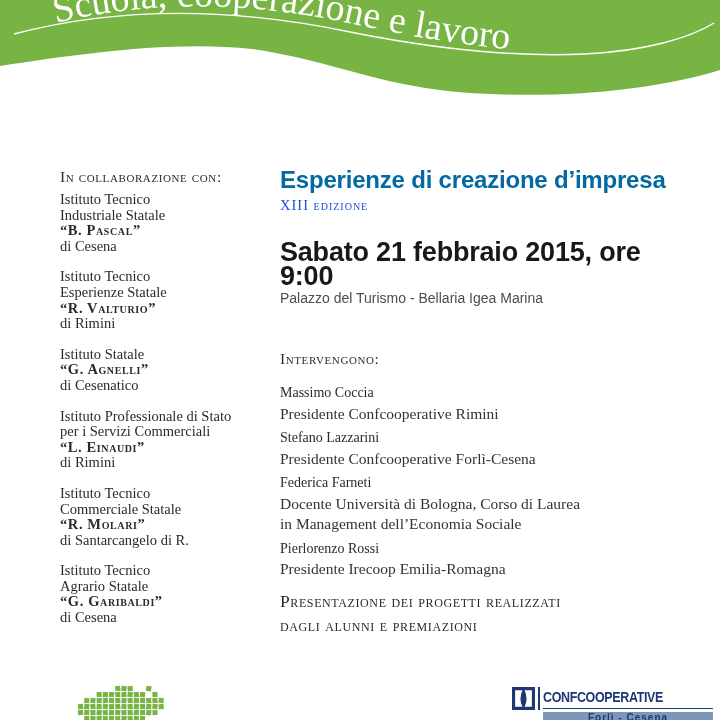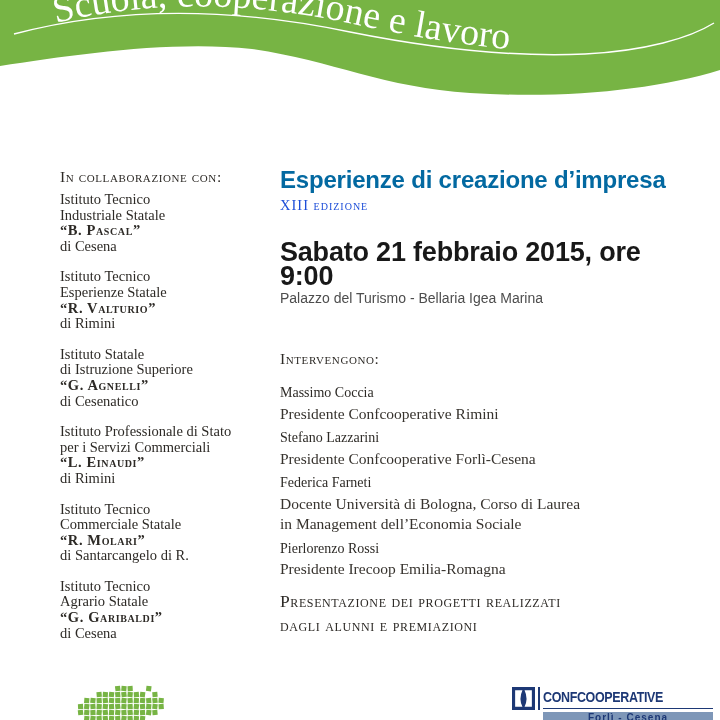--- a/index.html
+++ b/index.html
@@ -81,21 +81,20 @@
 
     <div class="institute">
       <div>Istituto Tecnico</div>
       <div>Esperienze Statale</div>
       <div class="iname smallcaps">“R. Valturio”</div>
       <div>di Rimini</div>
     </div>
 
     <div class="institute">
       <div>Istituto Statale</div>
-      <div>di Istruzione Superiore</div>
       <div class="iname smallcaps">“G. Agnelli”</div>
       <div>di Cesenatico</div>
     </div>
 
     <div class="institute">
       <div>Istituto Professionale di Stato</div>
       <div>per i Servizi Commerciali</div>
       <div class="iname smallcaps">“L. Einaudi”</div>
       <div>di Rimini</div>
     </div>

